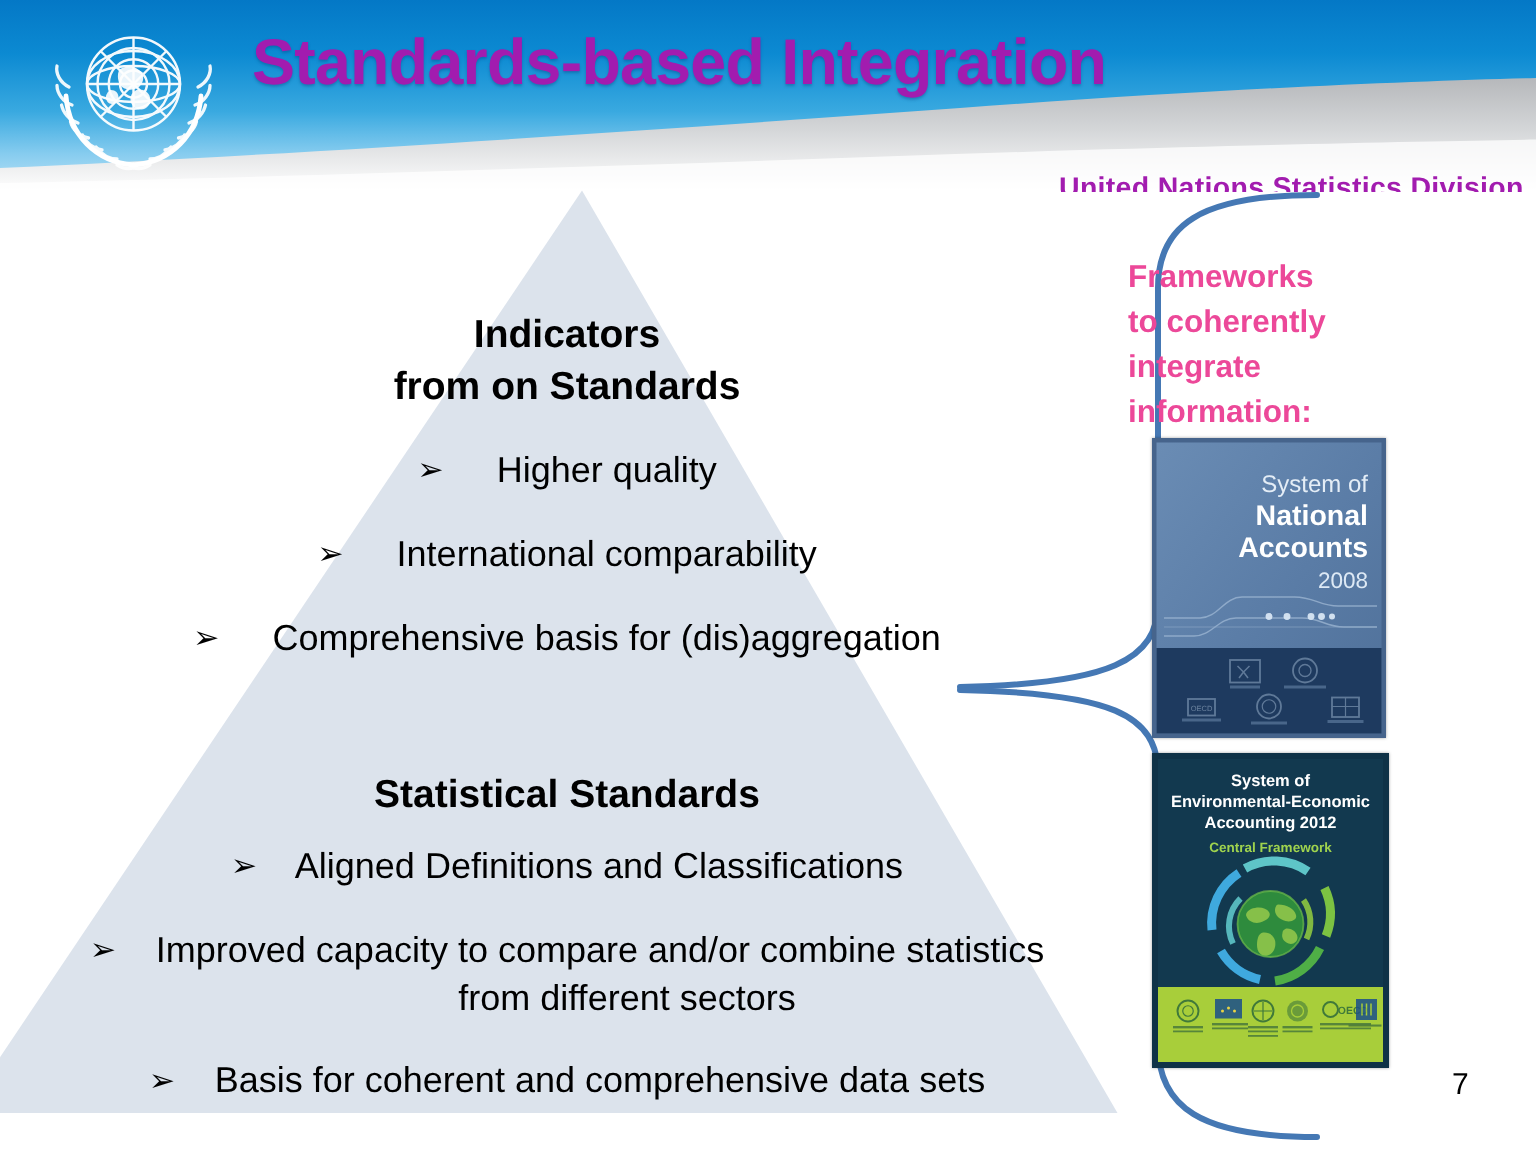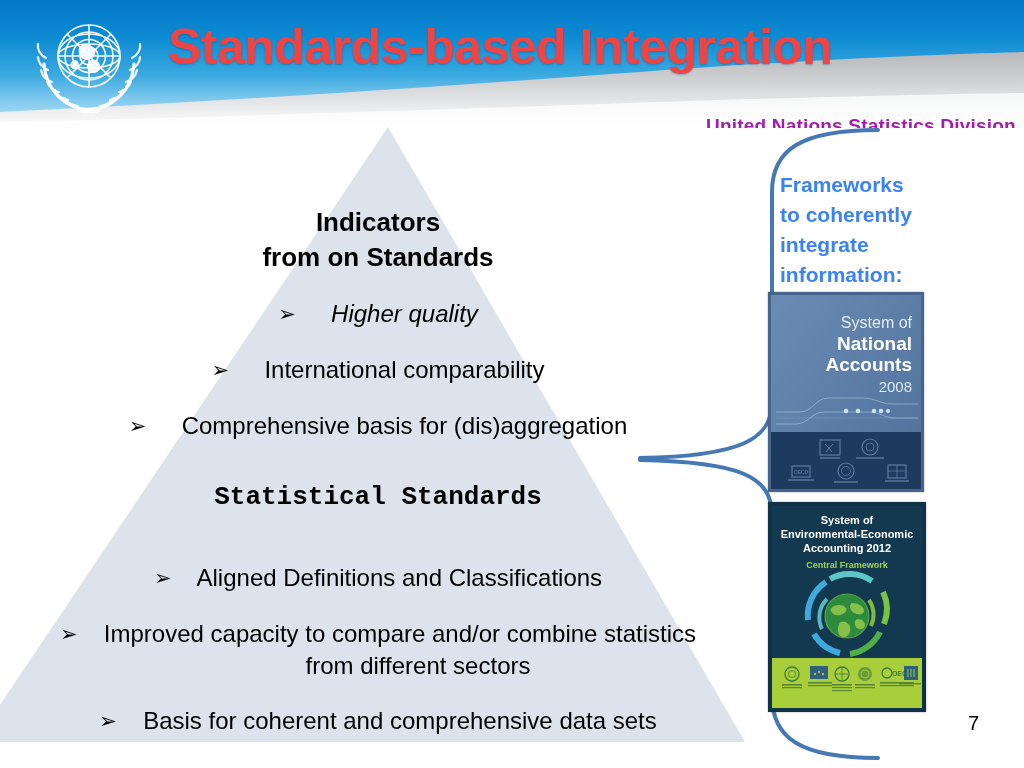--- a/index.html
+++ b/index.html
@@ -28,23 +28,23 @@
   }
   #header-bg {
     position: absolute;
     left: 0; top: 0;
     width: 1024px; height: 128px;
   }
   #header-title {
     position: absolute;
     left: 168px;
     top: 18px;
-    font-size: 50px;
+    font-size: 43px;
     font-weight: bold;
-    color: #ef4444;
+    color: #a21caf;
     letter-spacing: -0.5px;
     white-space: nowrap;
     text-shadow: 0 1px 2px rgba(0,60,120,0.35);
   }
   #header-subtitle {
     position: absolute;
     left: 706px;
     top: 75px;
     font-size: 19px;
     font-weight: bold;
@@ -94,27 +94,27 @@
   
   #brace {
     position: absolute;
     left: 620px;
     top: 120px;
     width: 300px;
     height: 648px;
   }
   #frameworks-label {
     position: absolute;
-    left: 780px;
+    left: 752px;
     top: 170px;
     width: 200px;
     font-size: 21px;
     font-weight: bold;
     line-height: 30px;
-    color: #3b82f6;
+    color: #ec4899;
   }
 
   
   .book {
     position: absolute;
     box-shadow: 0 0 2px rgba(0,0,0,0.35);
     overflow: hidden;
   }
   #book-sna {
     left: 768px;
@@ -207,39 +207,39 @@
     <div id="header-subtitle">United Nations Statistics Division</div>
   </div>
 
   <svg id="pyramid" viewBox="0 0 760 630" preserveAspectRatio="none">
     <polygon points="388,7 745,622 -25,622" fill="#DCE3EC"></polygon>
   </svg>
 
   <div class="tri-text tri-head" style="left:0; top:163px; width:756px;">Indicators</div>
   <div class="tri-text tri-head" style="left:0; top:198px; width:756px;">from on Standards</div>
 
-  <div class="tri-text tri-bullet" style="left:0; top:256px; width:756px; text-align:center;font-style:italic;">
+  <div class="tri-text tri-bullet" style="left:0; top:256px; width:756px; text-align:center;">
     <span class="bullet-glyph">➢</span>
     <span style="display:inline-block;width:22px"></span>
     <span>Higher quality</span>
   </div>
 
   <div class="tri-text tri-bullet" style="left:0; top:368px; width:756px; text-align:center;">
     <span class="bullet-glyph">➢</span>
     <span style="display:inline-block;width:22px"></span>
     <span>Comprehensive basis for (dis)aggregation</span>
   </div>
 
   <div class="tri-text tri-bullet" style="left:0; top:312px; width:756px; text-align:center;">
     <span class="bullet-glyph">➢</span>
     <span style="display:inline-block;width:22px"></span>
     <span>International comparability</span>
   </div>
 
-  <div class="tri-text tri-head" style="left:0; top:438px; width:756px;font-family:Liberation Mono, monospace;">Statistical Standards</div>
+  <div class="tri-text tri-head" style="left:0; top:470px; width:756px;">Statistical Standards</div>
 
   <div class="tri-text tri-bullet" style="left:0; top:520px; width:756px; text-align:center;">
     <span class="bullet-glyph">➢</span>
     <span style="display:inline-block;width:13px"></span>
     <span>Aligned Definitions and Classifications</span>
   </div>
 
   <div class="tri-text tri-bullet" style="left:0; top:576px; width:756px; text-align:center;">
     <span class="bullet-glyph">➢</span>
     <span style="display:inline-block;width:13px"></span>

